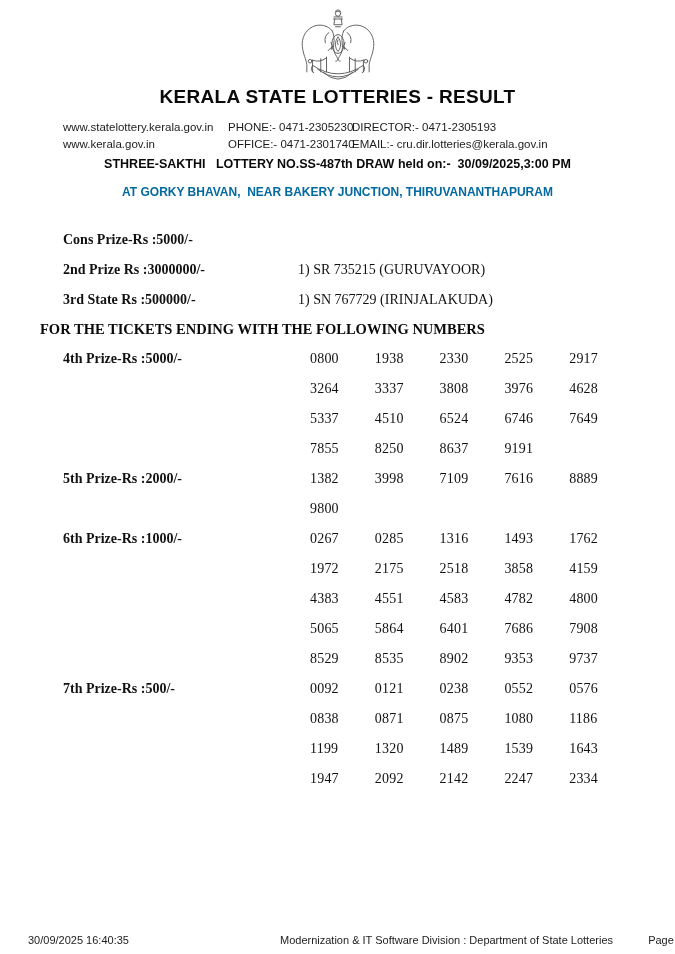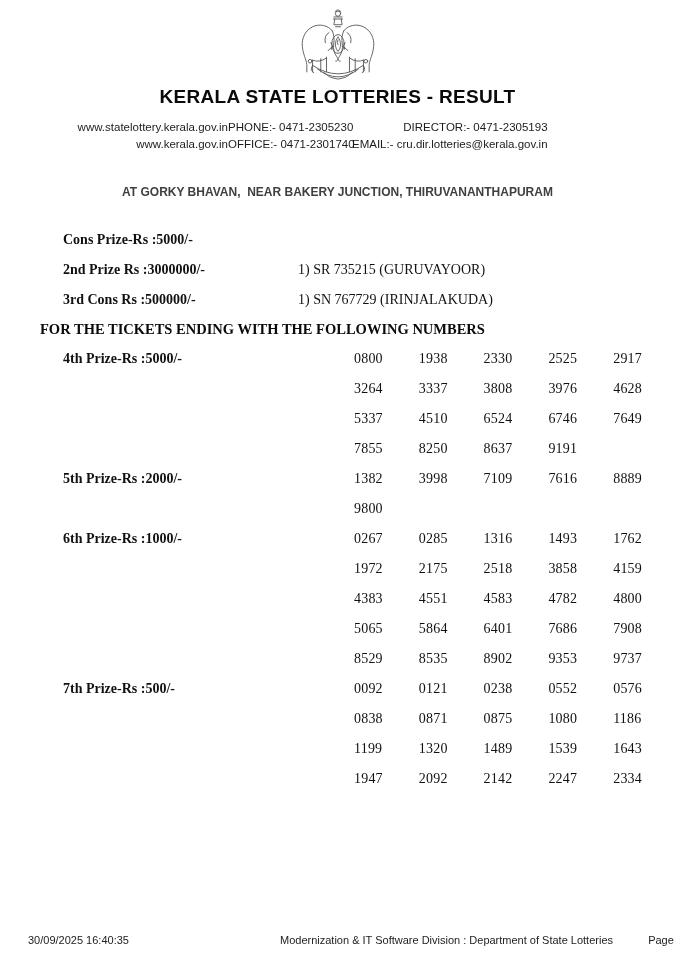--- a/index.html
+++ b/index.html
@@ -10,43 +10,43 @@
   }
   
   .emblem { position:absolute; top:7px; left:50%; transform:translateX(-50%); width:82px; height:74px; }
   .title {
     position:absolute; top:86px; left:0; width:100%; text-align:center;
     font-family:"Liberation Sans", sans-serif; font-weight:bold; font-size:19px; letter-spacing:.3px; color:#0a0a0a;
   }
   .contact {
     position:absolute; top:121px; left:63px;
     display:grid; grid-template-columns:165px 124px auto; row-gap:5px;
-    font-family:"Liberation Sans", sans-serif; font-size:11.5px; color:#1c1c1c; white-space:nowrap;text-align:right;
+    font-family:"Liberation Sans", sans-serif; font-size:11.5px; color:#1c1c1c; white-space:nowrap;
   }
   .drawline {
     position:absolute; top:157px; left:0; width:100%; text-align:center; white-space:pre;
     font-family:"Liberation Sans", sans-serif; font-weight:bold; font-size:12.5px; color:#0a0a0a;
   }
   .venueline {
     position:absolute; top:185px; left:0; width:100%; text-align:center; white-space:pre;
-    font-family:"Liberation Sans", sans-serif; font-weight:bold; font-size:12px; color:#404040;
+    font-family:"Liberation Sans", sans-serif; font-weight:bold; font-size:12px; color:#0369a1;
   }
   
   .content { position:absolute; top:221px; left:63px; width:572px; }
   .prow { display:flex; align-items:flex-start; }
   .prow .label { width:235px; flex:0 0 235px; font-weight:bold; font-size:14px; line-height:30px; white-space:nowrap; }
   .prow .valcol { flex:1; }
   .line30 { line-height:30px; font-size:14px; }
   .pre { white-space:pre; }
   .gap4 { height:4px; }
   .heading {
     width:675px; margin-left:-63px; text-align:left;
     font-weight:bold; font-size:14.5px; line-height:29px; color:#0a0a0a;padding-left:40px;
   }
-  .ep-row { display:flex; align-items:flex-start;gap:44px; }
+  .ep-row { display:flex; align-items:flex-start; }
   .ep-row .label { width:247px; flex:0 0 247px; font-weight:bold; font-size:14px; line-height:30px; white-space:nowrap; }
   .nums { display:grid; grid-template-columns:repeat(5, 64.8px); grid-auto-rows:30px; }
   .nums .num { font-size:14px; line-height:30px; letter-spacing:.2px; }
   
   .footer { position:absolute; bottom:0; left:0; width:100%; height:22px;
     font-family:"Liberation Sans", sans-serif; font-size:11px; color:#222;padding-left:45px; }
   .footer .ts { position:absolute; left:28px; bottom:8px; }
   .footer .dv { position:absolute; left:280px; bottom:8px; }
   .footer .pg { position:absolute; right:37px; bottom:8px; }
 </style>
@@ -92,38 +92,39 @@
 
   <div class="contact">
     <span>www.statelottery.kerala.gov.in</span>
     <span>PHONE:- 0471-2305230</span>
     <span>DIRECTOR:- 0471-2305193</span>
     <span>www.kerala.gov.in</span>
     <span>OFFICE:- 0471-2301740</span>
     <span>EMAIL:- cru.dir.lotteries@kerala.gov.in</span>
   </div>
 
+  <div class="drawline">STHREE-SAKTHI   LOTTERY NO.SS-487th DRAW held on:-  30/09/2025,3:00 PM</div>
   <div class="venueline">AT GORKY BHAVAN,  NEAR BAKERY JUNCTION, THIRUVANANTHAPURAM</div>
 
   <div class="content">
 
 
     <div class="gap4"></div>
 
     <div class="prow">
       <div class="label">Cons Prize-Rs :5000/-</div>
     </div>
 
     <div class="prow">
       <div class="label">2nd Prize Rs :3000000/-</div>
       <div class="valcol line30">1) SR 735215 (GURUVAYOOR)</div>
     </div>
 
     <div class="prow">
-      <div class="label">3rd Cons Rs :500000/-</div>
+      <div class="label">3rd State Rs :500000/-</div>
       <div class="valcol line30">1) SN 767729 (IRINJALAKUDA)</div>
     </div>
 
     <div class="heading">FOR THE TICKETS ENDING WITH THE FOLLOWING NUMBERS</div>
 
     <div id="ending-prizes">
         <div class="ep-row">
           <div class="label">4th Prize-Rs :5000/-</div>
           <div class="nums">
             <div class="num">0800</div>

